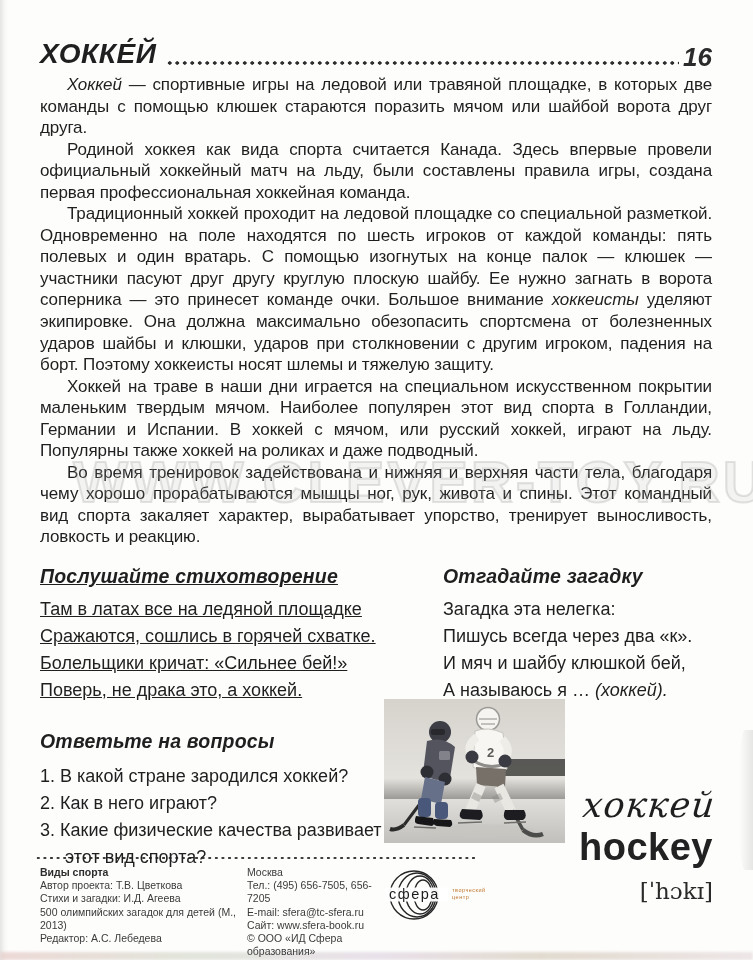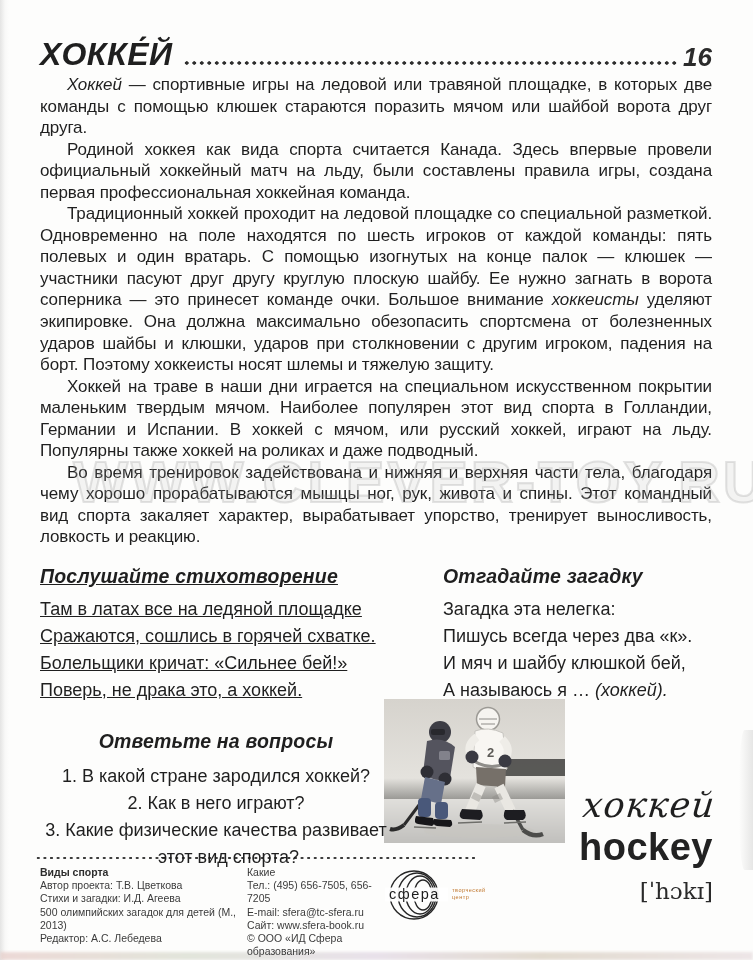--- a/index.html
+++ b/index.html
@@ -34,21 +34,21 @@
     color: rgba(175,175,175,0.13);
     -webkit-text-stroke: 2.1px rgba(150,150,150,0.26);
     pointer-events: none; z-index: 5; margin-left: 44px;
   }
   
   .header-row {
     display: flex; align-items: flex-end;
     margin: 38px 41px 0 40px;
   }
   .page-title {
-    font-size: 32px; line-height: 32px;
+    font-size: 28px; line-height: 32px;
     font-weight: bold; font-style: italic;
     letter-spacing: 0.5px; margin: 0;
   }
   .leader-dots {
     flex: 1; height: 8px; margin: 0 4px 3px 10px;
     background-image: radial-gradient(circle, #2d2d2d 1.5px, transparent 1.9px);
     background-size: 7.5px 8px;
     background-repeat: repeat-x;
     background-position: 0 50%;
   }
@@ -68,21 +68,21 @@
   
   .two-col { display: flex; margin: 17px 41px 0 40px; position: relative; z-index: 6; }
   .col-left { width: 395px; flex-shrink: 0; text-decoration: underline; }
   .col-right { flex: 1; margin-left: 8px; }
   .section-title {
     font-size: 19.5px; font-weight: bold; font-style: italic;
     margin: 0 0 8px 0; letter-spacing: 0.2px;
   }
   .verse-line { font-size: 18px; line-height: 27px; }
   
-  .questions { position: absolute; left: 40px; top: 730px; width: 352px; z-index: 6; text-align: center; }
+  .questions { position: absolute; left: 40px; top: 730px; width: 352px; z-index: 6; }
   .questions .section-title { margin-bottom: 10px; }
   .question-item {
     font-size: 18px; line-height: 27px;
     padding-left: 25px; text-indent: -25px;
   }
   
   .photo-frame { position: absolute; left: 384px; top: 699px; width: 181px; height: 144px; z-index: 4; }
   
   .vocab { position: absolute; right: 40px; top: 786px; width: 190px; text-align: right; z-index: 6; }
   .vocab-cursive {
@@ -222,21 +222,21 @@
 
   <div class="footer-col footer-left">
     <div class="bold">Виды спорта</div>
     <div>Автор проекта: Т.В. Цветкова</div>
     <div>Стихи и загадки: И.Д. Агеева</div>
     <div>500 олимпийских загадок для детей (М., 2013)</div>
     <div>Редактор: А.С. Лебедева</div>
   </div>
 
   <div class="footer-col footer-mid">
-    <div>Какие</div>
+    <div>Москва</div>
     <div>Тел.: (495) 656-7505, 656-7205</div>
     <div>E-mail: sfera@tc-sfera.ru</div>
     <div>Сайт: www.sfera-book.ru</div>
     <div>© ООО «ИД Сфера образования»</div>
   </div>
 
   <div class="footer-logo">
     <svg width="110" height="56" viewBox="0 0 110 56">
       <g stroke="#262626" fill="none" stroke-width="1.4">
         <circle cx="30" cy="27" r="24"></circle>

